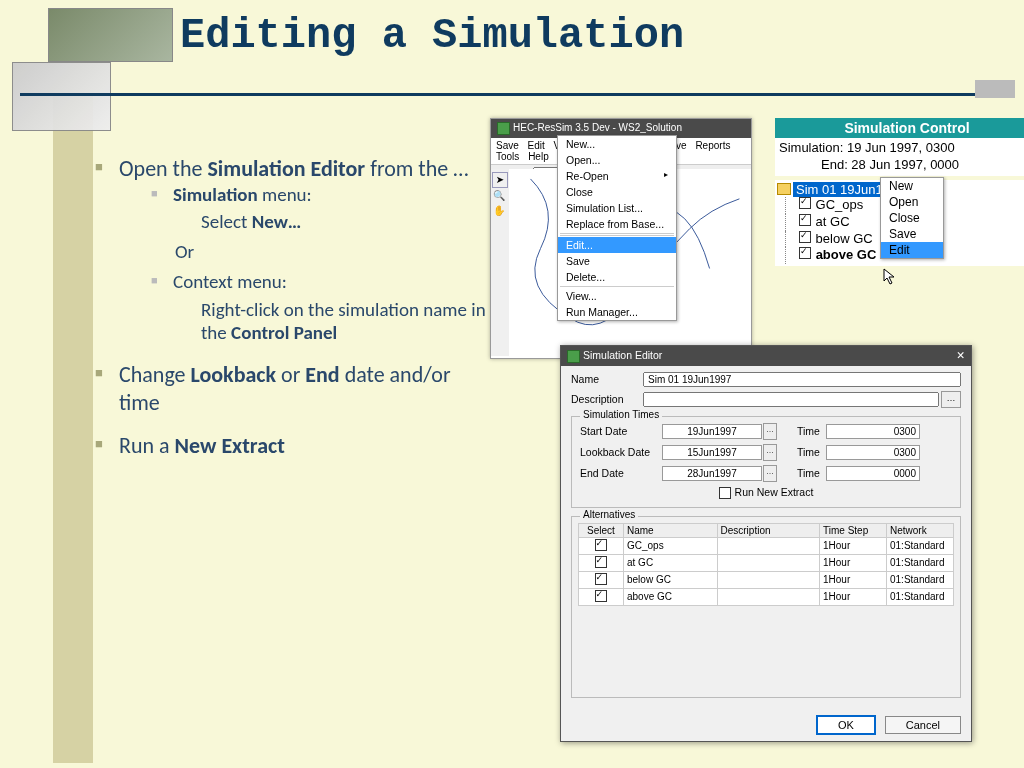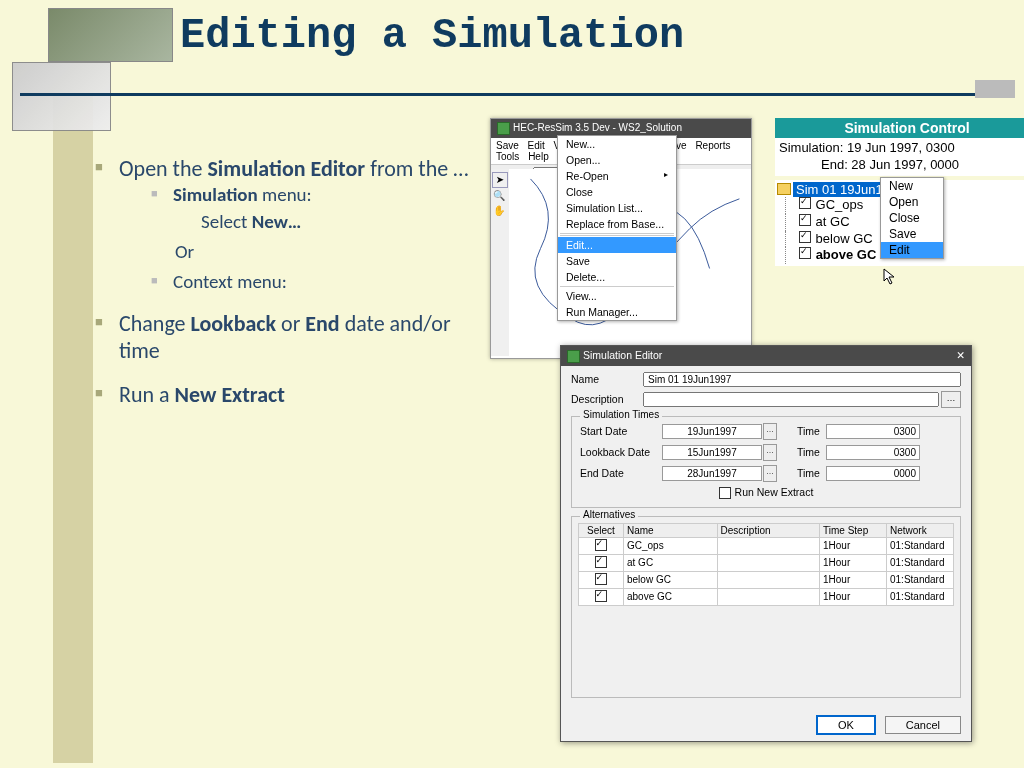--- a/index.html
+++ b/index.html
@@ -99,20 +99,23 @@
     <div class="b1">
       <span>Open the </span><span class="bold">Simulation Editor</span><span> from the …</span>
       <div class="b2">
         <span class="bold">Simulation</span><span> menu:</span>
       </div>
       <div class="indent2">
         <span>Select </span><span class="bold">New…</span>
       </div>
       <div class="indent2" style="margin-left:56px">Or</div>
       <div class="b2">Context menu:</div>
+      <div class="indent2">
+        <span>Right-click on the simulation name in the </span><span class="bold">Control Panel</span>
+      </div>
     </div>
     <div class="b1">
       <span>Change </span><span class="bold">Lookback</span><span> or </span><span class="bold">End</span><span> date and/or time</span>
     </div>
     <div class="b1">
       <span>Run a </span><span class="bold">New Extract</span>
     </div>
   </div>
 
   <div class="appwin">

